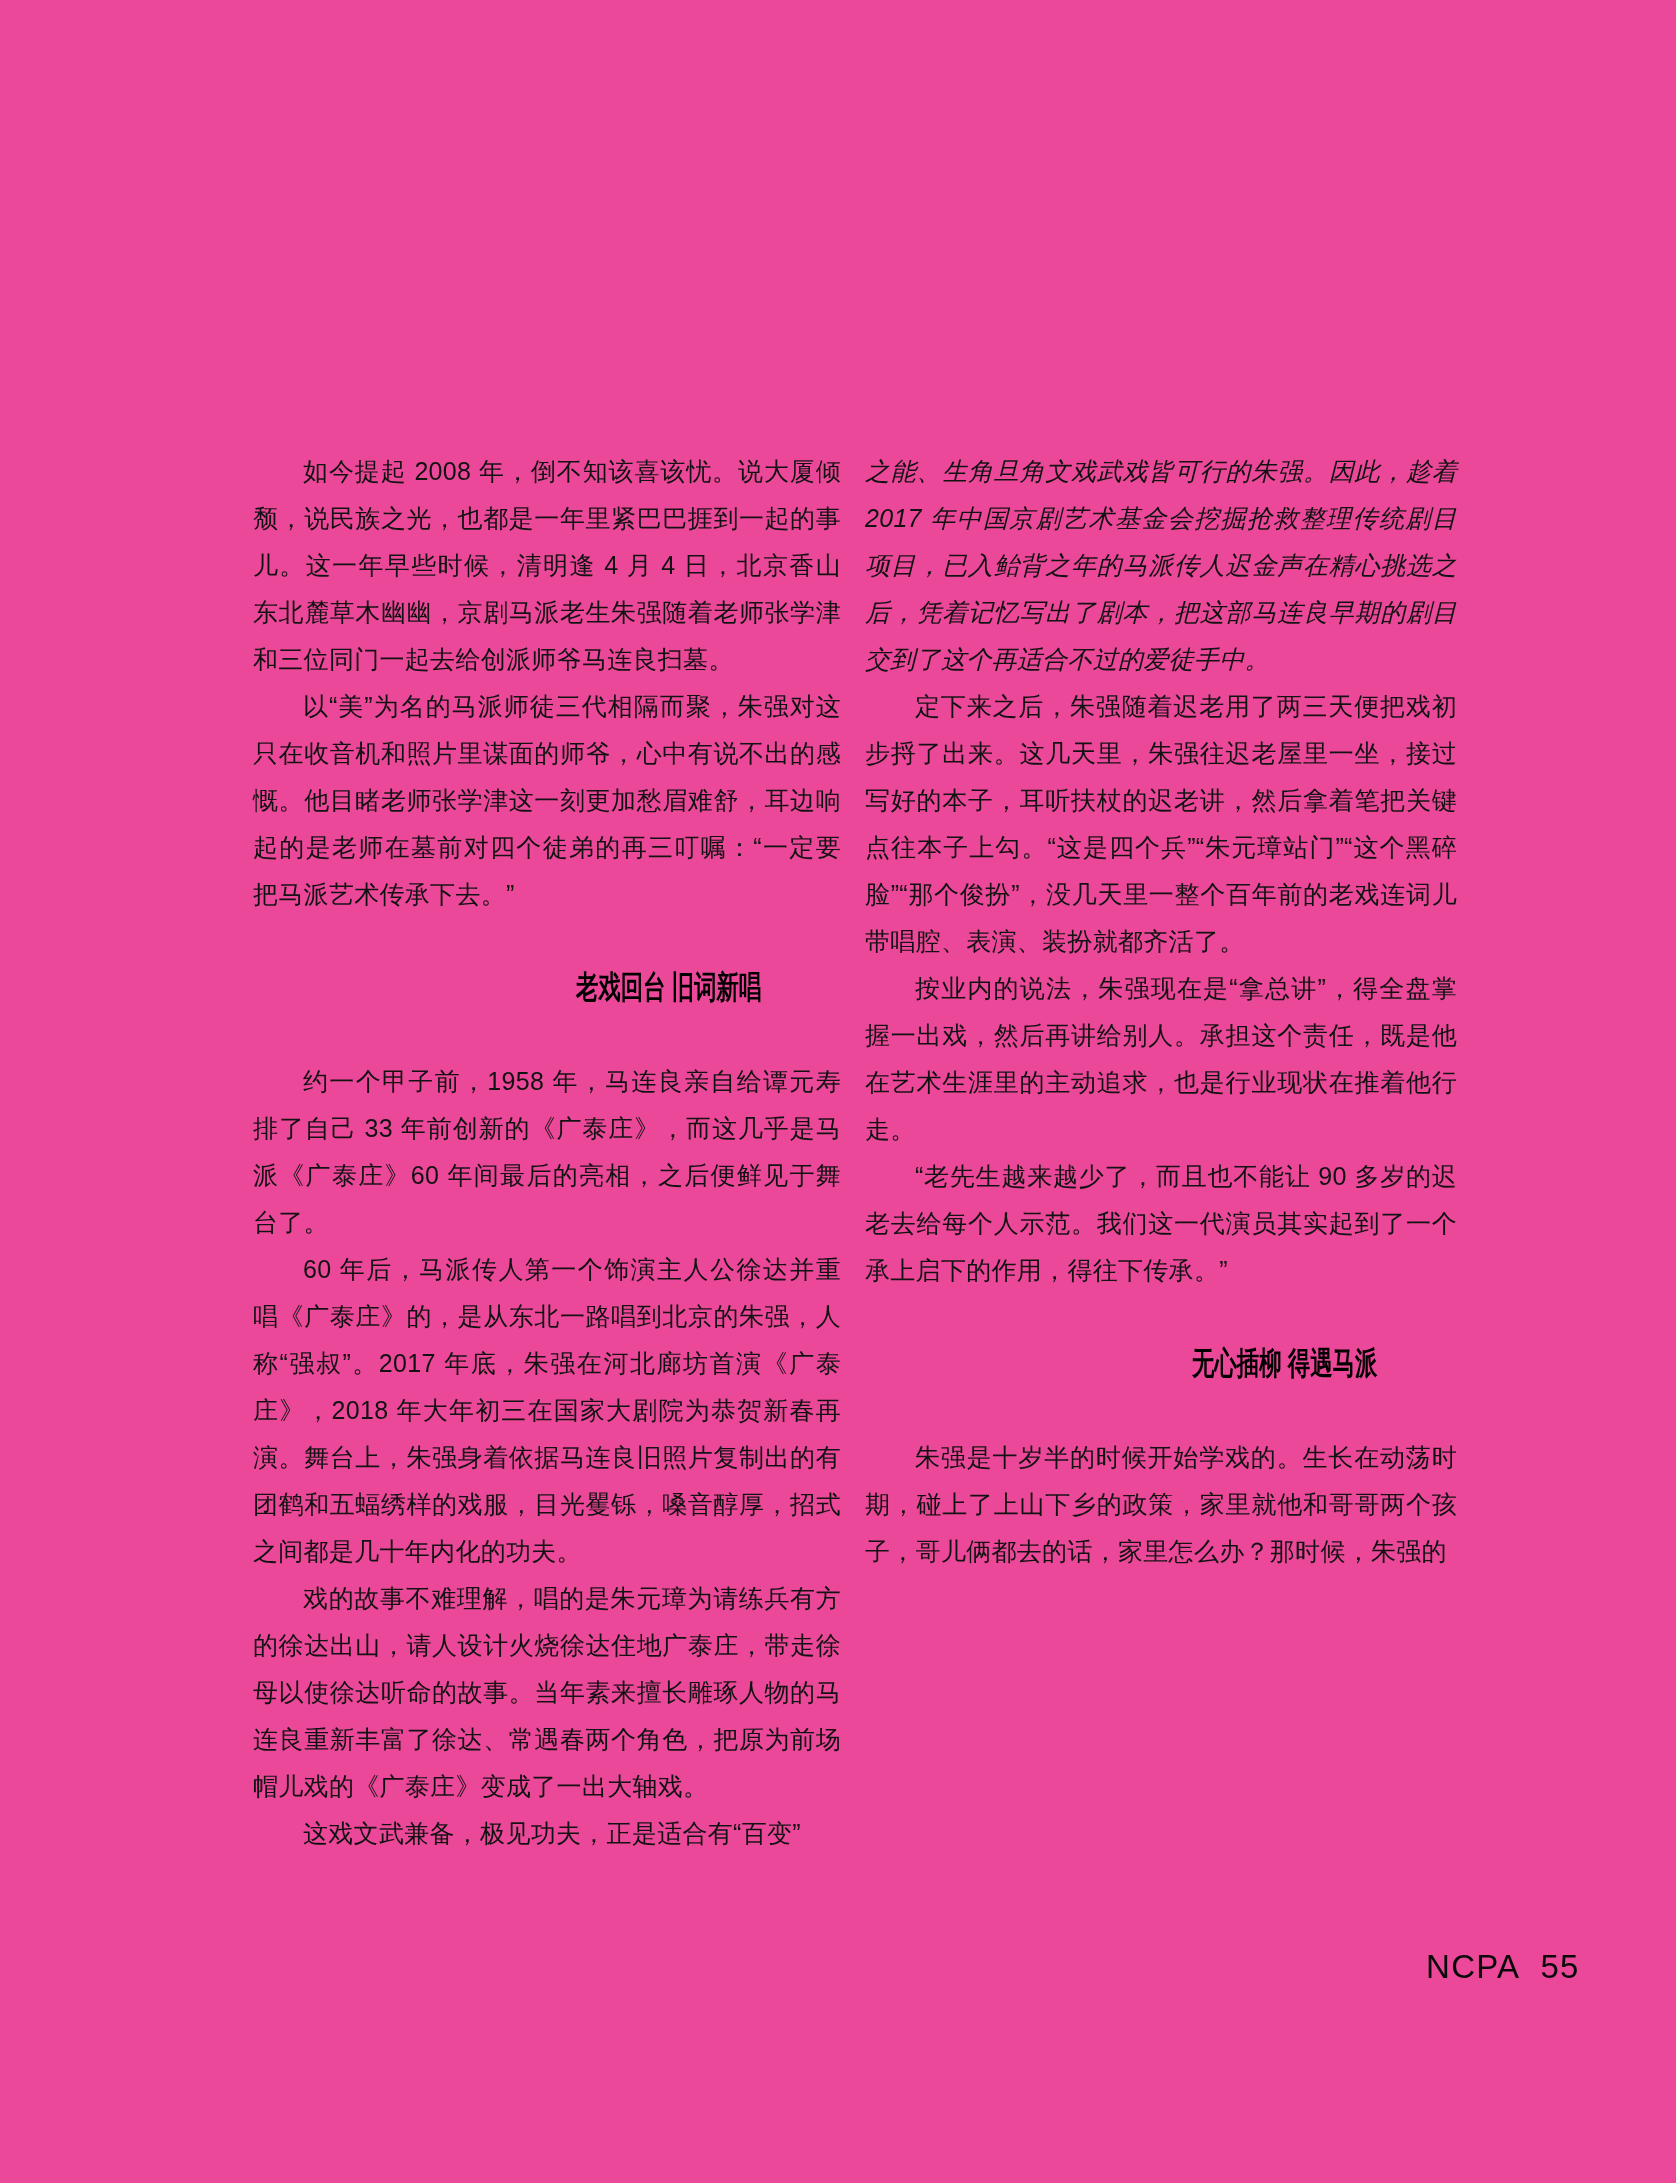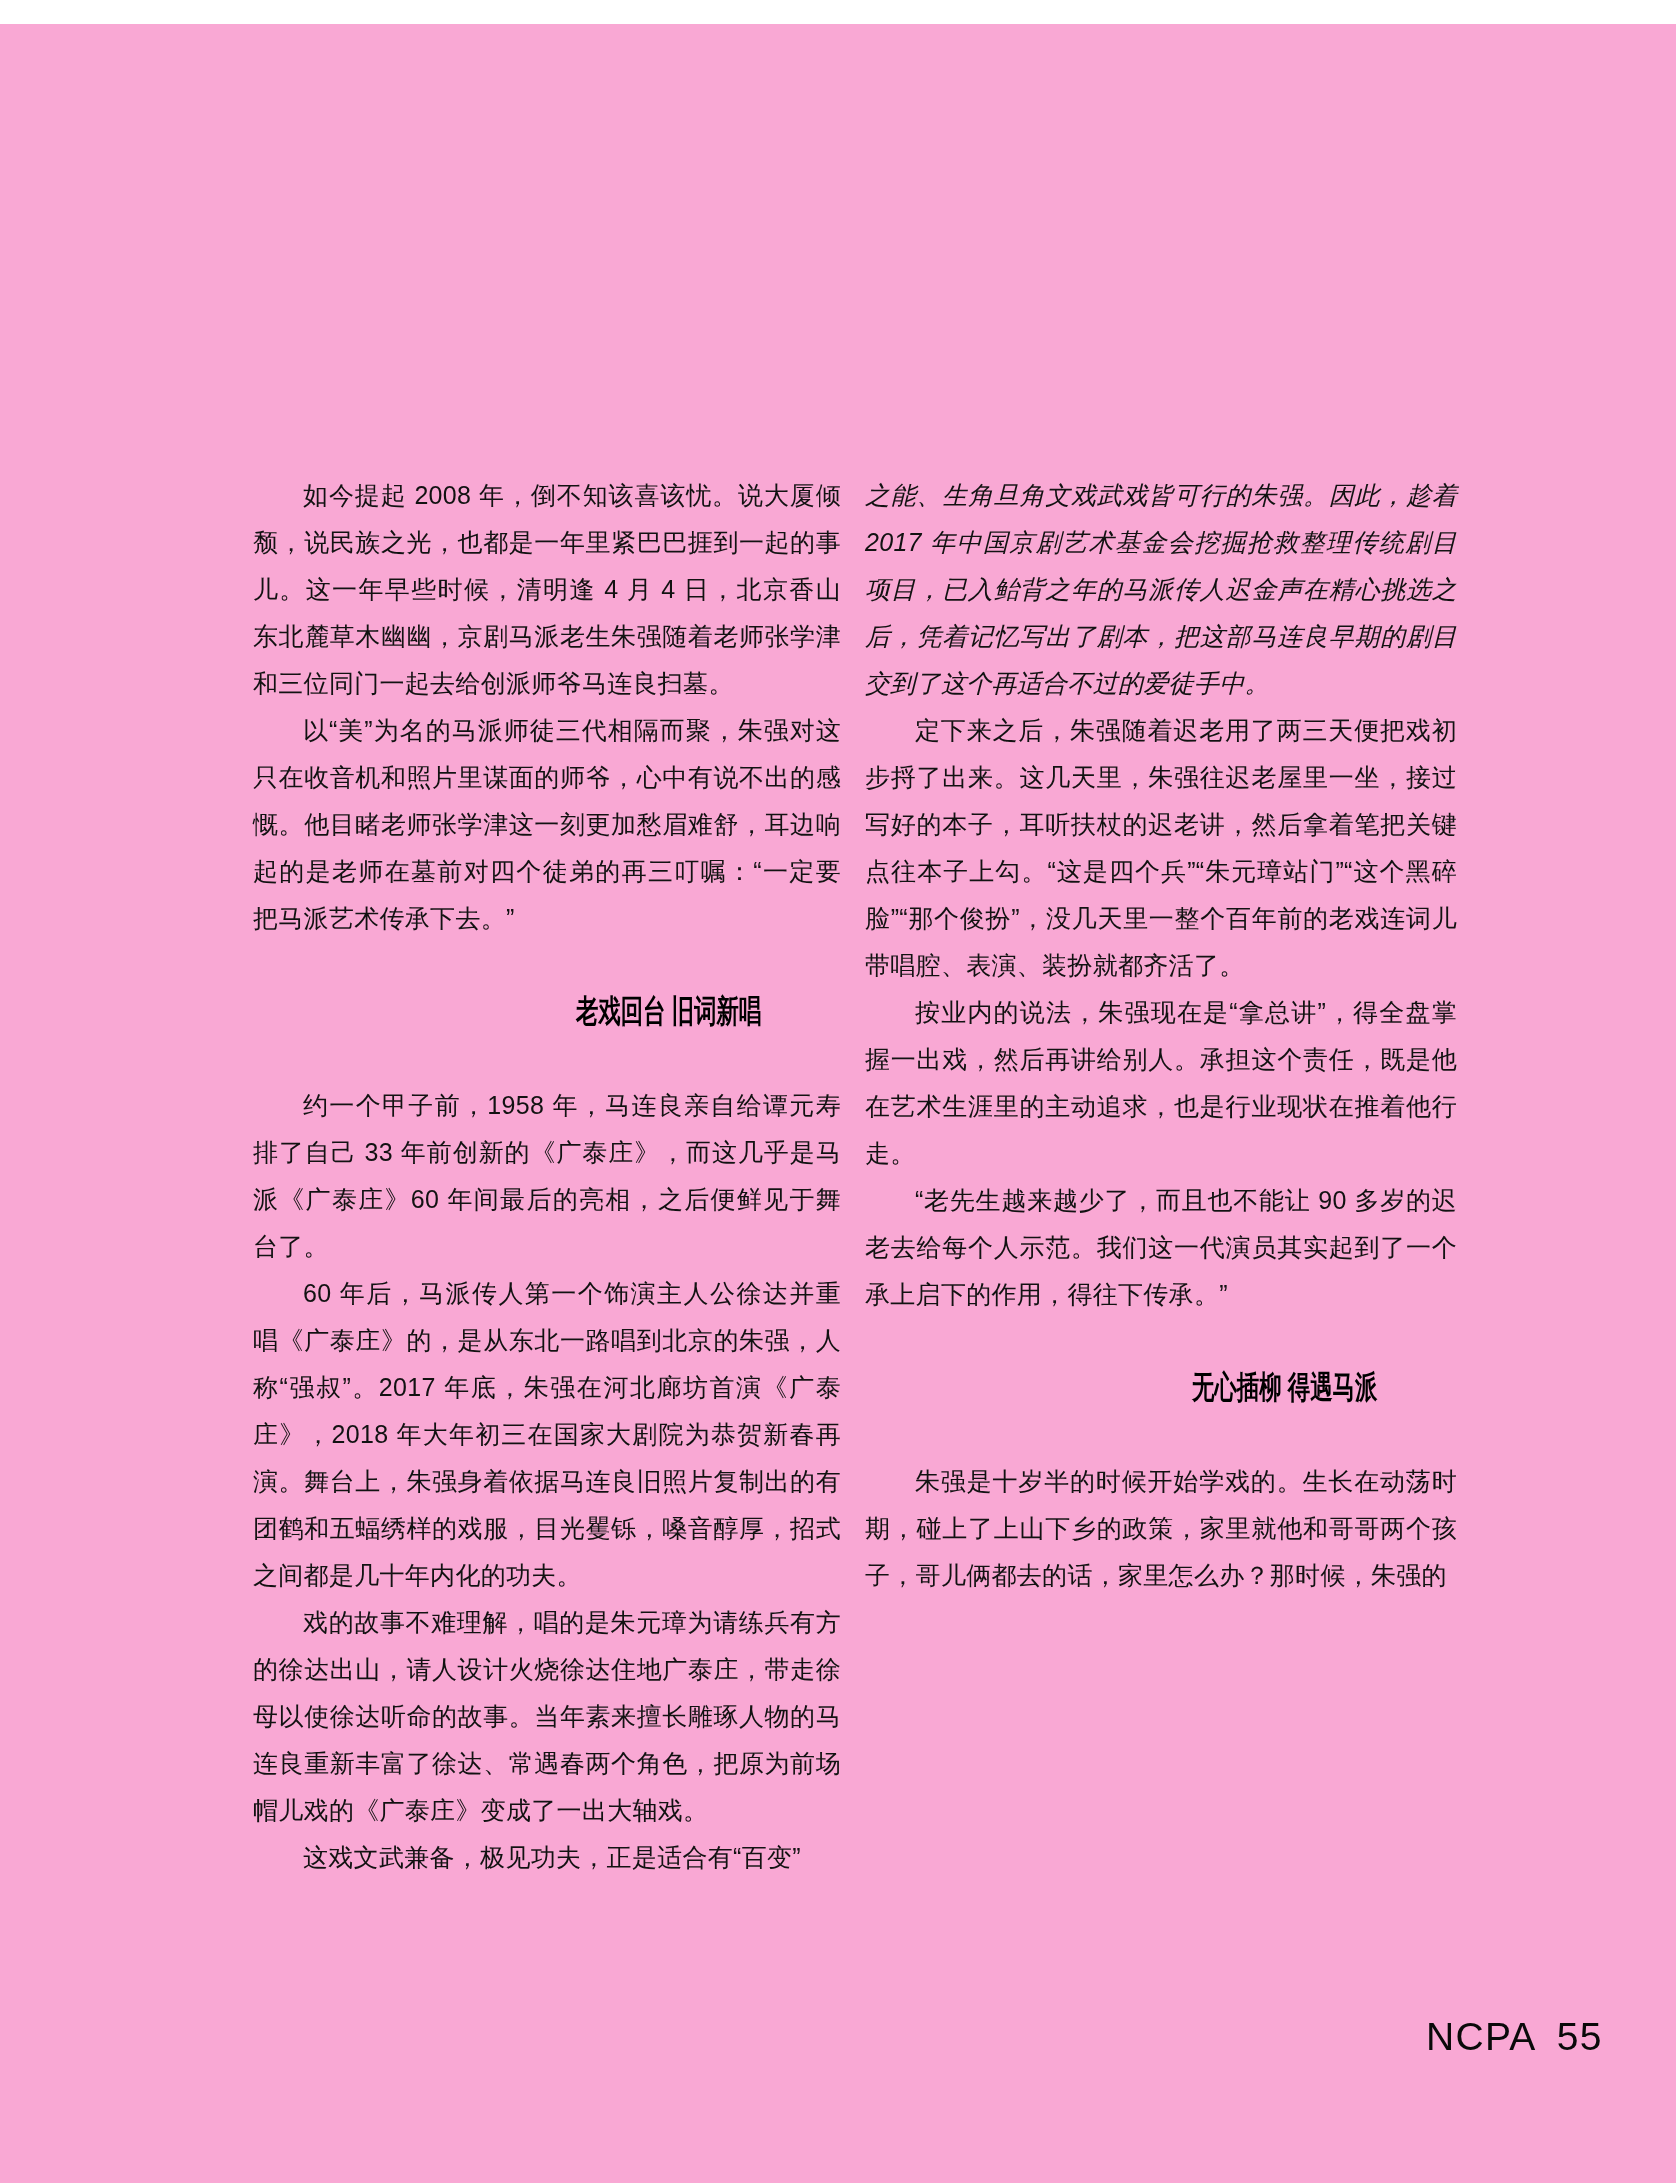--- a/index.html
+++ b/index.html
@@ -11,22 +11,21 @@
     width: 1676px;
     height: 2183px;
     position: relative;
     overflow: hidden;
     font-family: "Liberation Sans", sans-serif;
     color: #121212;
   }
   .page {
     position: absolute;
     inset: 0;
-    background: #f9a8d4;
-    margin-top: 24px;
+    background: #ec4899;
   }
   .column {
     position: absolute;
     top: 448px;
     text-align: justify;
     font-size: 25px;
     line-height: 47px;
     letter-spacing: 0.3px;
     color: #121212;
   }
@@ -52,22 +51,22 @@
   }
   .heading-text {
     display: inline-block;
     transform: scaleX(0.70);
     transform-origin: 0 50%;
     letter-spacing: 0;
   }
   .footer {
     position: absolute;
     left: 1426px;
-    top: 1996px;
-    font-size: 39px;
+    top: 1950px;
+    font-size: 33px;
     line-height: 34px;
     letter-spacing: 1.3px;
     color: #0a0a0a;
     white-space: nowrap;
   }
   .footer .page-number {
     margin-left: 20px;
   }
 </style>
 </head>

